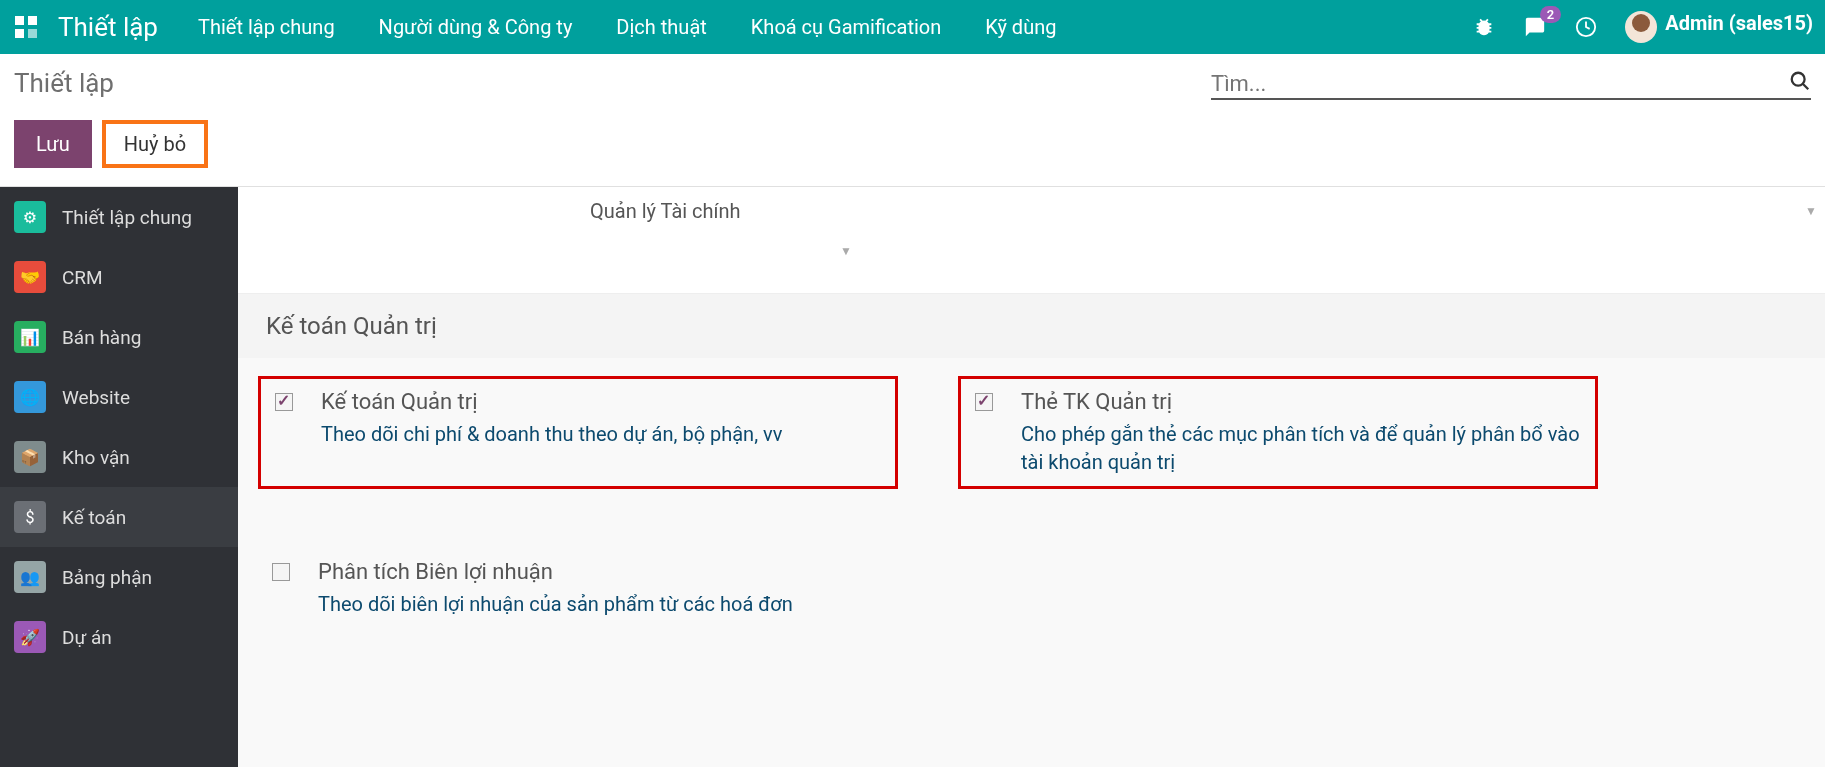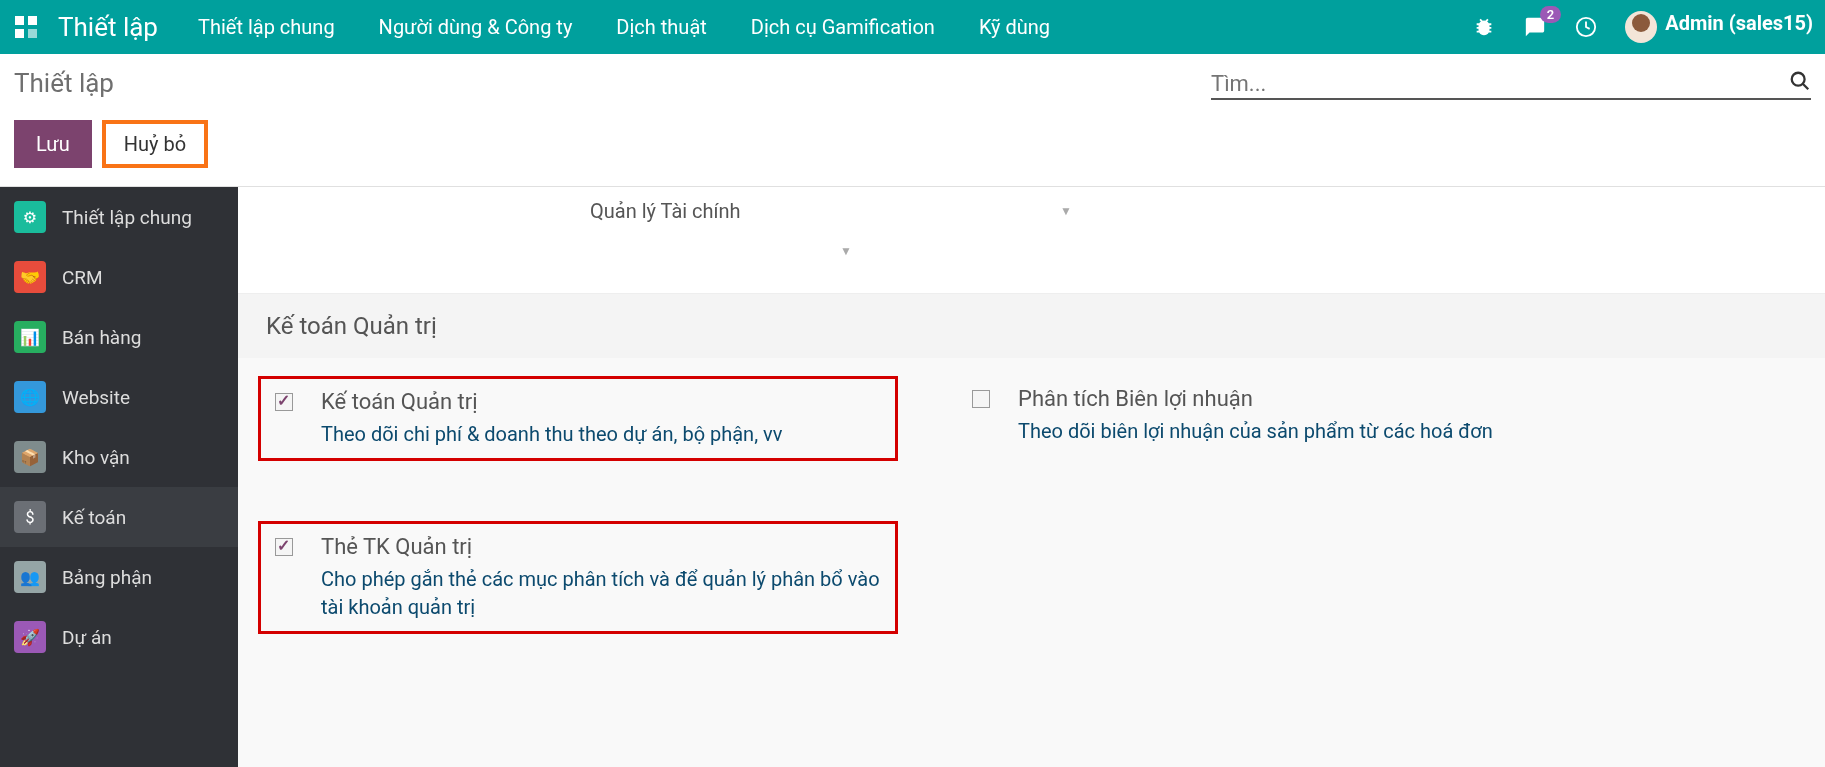--- a/index.html
+++ b/index.html
@@ -31,21 +31,21 @@
 .layout { display:flex; height:calc(100% - 54px - 122px); }
 
 .sidebar { width:238px; background:#2f3136; color:#ddd; display:flex; flex-direction:column; }
 .sidebar .item { display:flex; align-items:center; height:60px; padding:0 14px; cursor:pointer; font-size:19px; gap:16px; }
 .sidebar .item.active { background:#3a3d42; }
 .sb-icon { width:32px; height:32px; border-radius:4px; display:flex; align-items:center; justify-content:center; font-size:16px; color:#fff; }
 
 .content { flex:1; background:#f9f9f9; overflow:auto; padding:0; }
 
 .top-block { background:#fff; padding:8px 0 18px 352px; }
-.field-row { display:flex; align-items:center; margin-bottom:8px; }
+.field-row { display:flex; align-items:center; margin-bottom:8px;justify-content:space-between; }
 .field-label { width:220px; font-size:20px; color:#555; }
 .field-select { width:270px; height:32px; border:none; border-bottom:1px solid transparent; display:flex; align-items:center; justify-content:flex-end; padding-right:8px; color:#999; }
 .caret { font-size:12px; color:#aaa; }
 
 .section-title { background:#f4f4f4; padding:18px 28px; font-size:24px; color:#555; border-top:1px solid #eee; }
 
 .settings-grid { display:flex; padding:18px 20px; gap:60px; flex-wrap:wrap; }
 .setting { display:flex; gap:28px; width:640px; padding:10px 14px; }
 .setting.highlight { border:3px solid #d40000; }
 .chk { width:18px; height:18px; border:1px solid #999; margin-top:4px; position:relative; flex-shrink:0; background:#f5f5f5; }
@@ -64,21 +64,21 @@
         <rect x="13" y="0" width="9" height="9" fill="#fff"></rect>
         <rect x="0" y="13" width="9" height="9" fill="#fff"></rect>
         <rect x="13" y="13" width="9" height="9" fill="#fff" opacity="0.6"></rect>
       </svg>
   </div>
   <div class="brand">Thiết lập</div>
   <div class="menu">
     <div class="menu-item">Thiết lập chung</div>
     <div class="menu-item">Người dùng &amp; Công ty</div>
     <div class="menu-item">Dịch thuật</div>
-    <div class="menu-item">Dịch cụ Gamification</div>
+    <div class="menu-item">Khoá cụ Gamification</div>
     <div class="menu-item">Kỹ dùng</div>
   </div>
   <div class="right">
     <div class="icon-btn">
       <svg width="22" height="22" viewBox="0 0 24 24" fill="#fff">
           <path d="M20 8h-2.81a5.985 5.985 0 00-1.82-1.96l1.63-1.63-1.41-1.41-2.17 2.17a6.002 6.002 0 00-2.83 0L8.41 3l-1.41 1.41 1.62 1.63A5.985 5.985 0 006.81 8H4v2h2.09c-.05.33-.09.66-.09 1v1H4v2h2v1c0 .34.04.67.09 1H4v2h2.81a6 6 0 0010.38 0H20v-2h-2.09c.05-.33.09-.66.09-1v-1h2v-2h-2v-1c0-.34-.04-.67-.09-1H20V8z"></path>
         </svg>
     </div>
     <div class="icon-btn">
       <svg width="24" height="22" viewBox="0 0 24 24" fill="#fff">
@@ -172,30 +172,30 @@
     <div class="section-title">Kế toán Quản trị</div>
 
     <div class="settings-grid" id="settings-grid">
         <div class="setting highlight">
           <div class="chk checked"></div>
           <div class="setting-body">
             <div class="s-title">Kế toán Quản trị</div>
             <div class="s-desc">Theo dõi chi phí &amp; doanh thu theo dự án, bộ phận, vv</div>
           </div>
         </div>
+        <div class="setting highlight">
+          <div class="chk checked"></div>
+          <div class="setting-body">
+            <div class="s-title">Thẻ TK Quản trị</div>
+            <div class="s-desc">Cho phép gắn thẻ các mục phân tích và để quản lý phân bổ vào tài khoản quản trị</div>
+          </div>
+        </div>
         <div class="setting">
           <div class="chk"></div>
           <div class="setting-body">
             <div class="s-title">Phân tích Biên lợi nhuận</div>
             <div class="s-desc">Theo dõi biên lợi nhuận của sản phẩm từ các hoá đơn</div>
           </div>
         </div>
-        <div class="setting highlight">
-          <div class="chk checked"></div>
-          <div class="setting-body">
-            <div class="s-title">Thẻ TK Quản trị</div>
-            <div class="s-desc">Cho phép gắn thẻ các mục phân tích và để quản lý phân bổ vào tài khoản quản trị</div>
-          </div>
-        </div>
       </div>
 
   </div>
 </div>
 
 </body></html>

